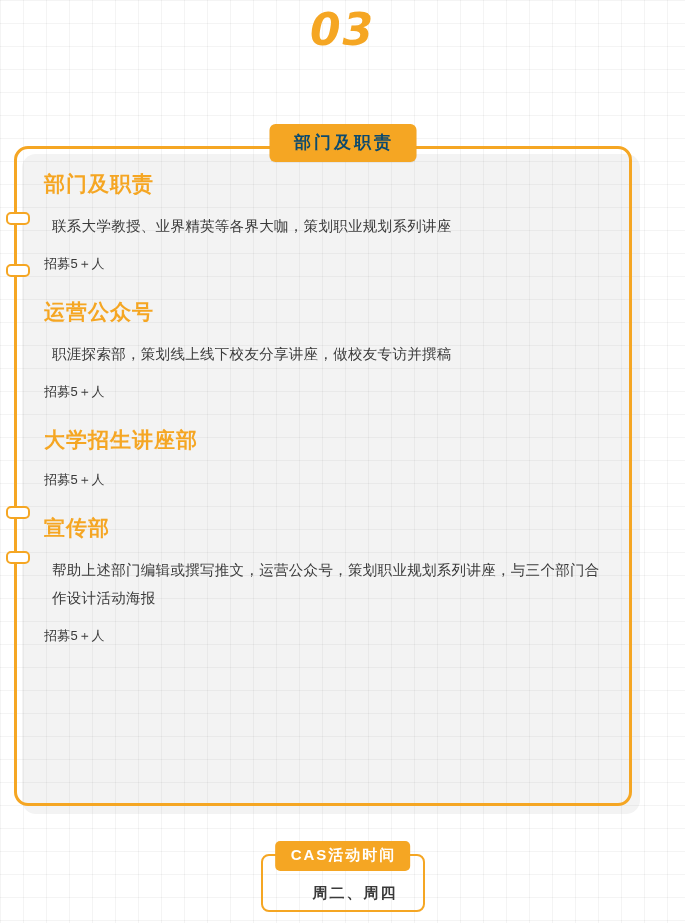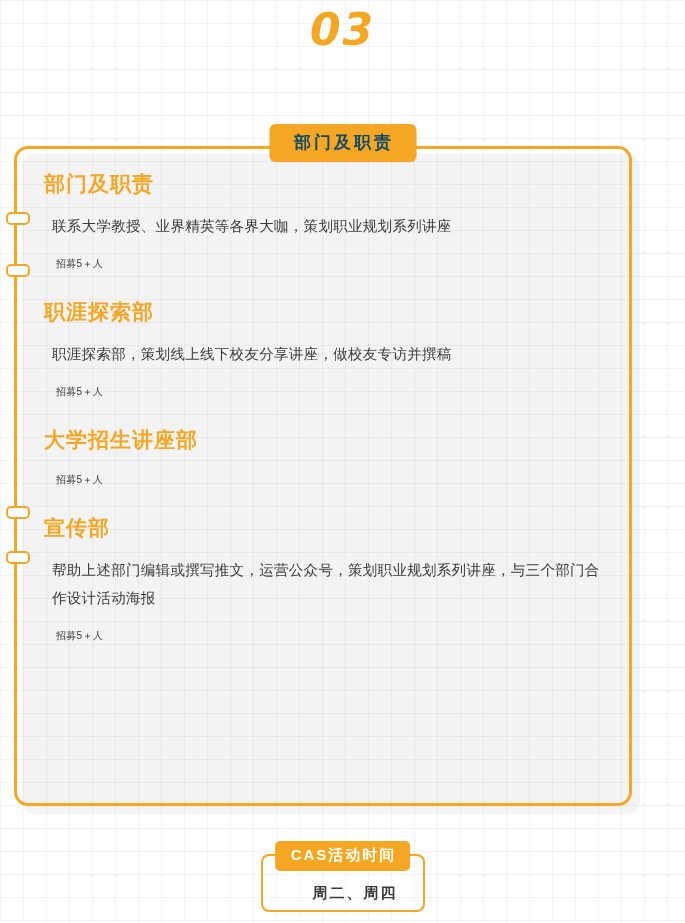--- a/index.html
+++ b/index.html
@@ -107,23 +107,23 @@
   }
   .dept-desc {
     color: #3a3a3a;
     font-size: 14.5px;
     line-height: 28px;
     margin: 0 0 12px 8px;
     letter-spacing: 0.3px;
   }
   .dept-recruit {
     color: #3a3a3a;
-    font-size: 10px;
+    font-size: 13px;
     line-height: 24px;
-    margin: 12px;
+    margin: 0;
     letter-spacing: 0.3px;
   }
 
   
   .rings {
     position: absolute;
     left: 6px;
     top: 195px;
     width: 22px;
     height: 420px;
@@ -205,21 +205,21 @@
 
   <div class="card-inner">
 
     <div class="dept-block">
       <div class="dept-name">部门及职责</div>
       <div class="dept-desc">联系大学教授、业界精英等各界大咖，策划职业规划系列讲座</div>
       <div class="dept-recruit">招募5＋人</div>
     </div>
 
     <div class="dept-block">
-      <div class="dept-name">职涯探索部</div>
+      <div class="dept-name">运营公众号</div>
       <div class="dept-desc">职涯探索部，策划线上线下校友分享讲座，做校友专访并撰稿</div>
       <div class="dept-recruit">招募5＋人</div>
     </div>
 
     <div class="dept-block">
       <div class="dept-name">大学招生讲座部</div>
       <div class="dept-recruit">招募5＋人</div>
     </div>
 
     <div class="dept-block">

